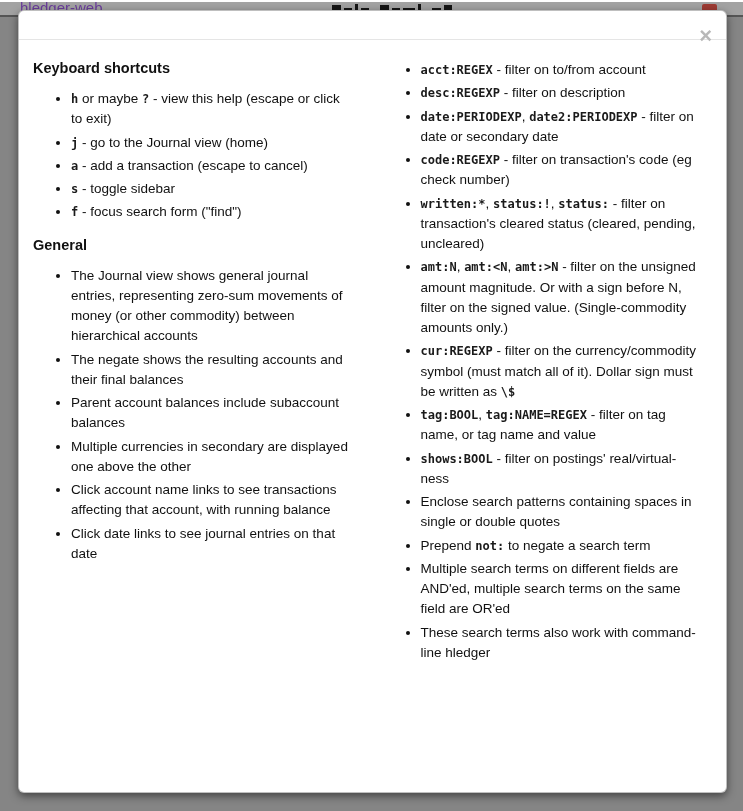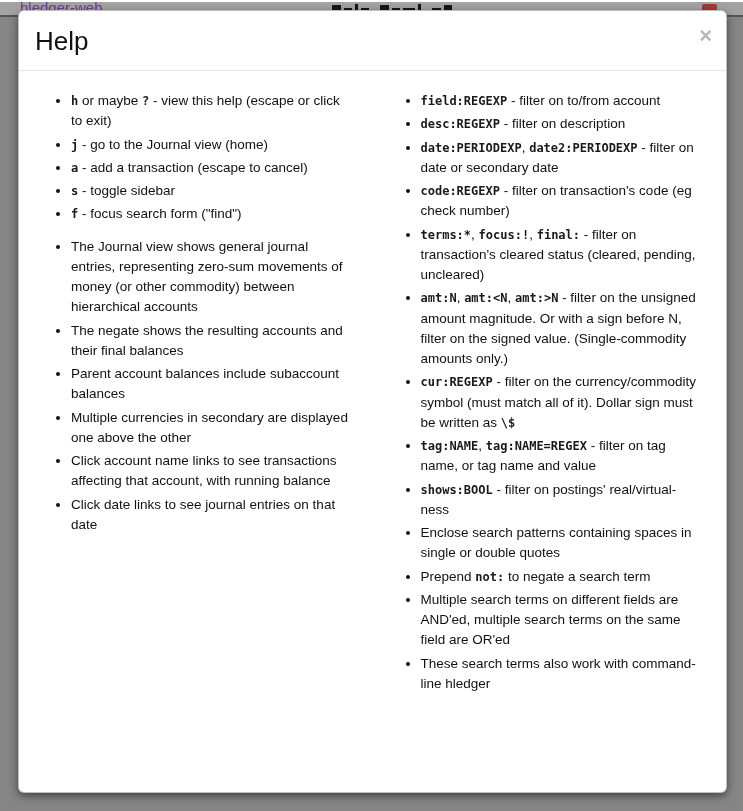--- a/index.html
+++ b/index.html
@@ -61,51 +61,52 @@
     <span class="b9"></span>
     <span class="b10"></span>
   </div>
   <div class="red-frag"></div>
 </div>
 
 <div class="backdrop"></div>
 
 <div class="modal">
   <div class="modal-header">
-    <h2 class="modal-title">Help</h2>
     <button class="close-btn">×</button>
   </div>
   <div class="modal-body">
     <div class="col">
+        <h4 class="section-heading">Keyboard shortcuts</h4>
         <ul>
           <li><code>h</code> or maybe <code>?</code> - view this help (escape or click to exit)</li>
           <li><code>j</code> - go to the Journal view (home)</li>
           <li><code>a</code> - add a transaction (escape to cancel)</li>
           <li><code>s</code> - toggle sidebar</li>
           <li><code>f</code> - focus search form ("find")</li>
         </ul>
+        <h4 class="section-heading">General</h4>
         <ul>
           <li>The Journal view shows general journal entries, representing zero-sum movements of money (or other commodity) between hierarchical accounts</li>
           <li>The negate shows the resulting accounts and their final balances</li>
           <li>Parent account balances include subaccount balances</li>
           <li>Multiple currencies in secondary are displayed one above the other</li>
           <li>Click account name links to see transactions affecting that account, with running balance</li>
           <li>Click date links to see journal entries on that date</li>
         </ul>
       </div>
     <div class="col">
         <ul>
-          <li><code>field:REGEXP</code> - filter on to/from account</li>
+          <li><code>acct:REGEX</code> - filter on to/from account</li>
           <li><code>desc:REGEXP</code> - filter on description</li>
           <li><code>date:PERIODEXP</code>, <code>date2:PERIODEXP</code> - filter on date or secondary date</li>
           <li><code>code:REGEXP</code> - filter on transaction's code (eg check number)</li>
-          <li><code>terms:*</code>, <code>focus:!</code>, <code>final:</code> - filter on transaction's cleared status (cleared, pending, uncleared)</li>
+          <li><code>written:*</code>, <code>status:!</code>, <code>status:</code> - filter on transaction's cleared status (cleared, pending, uncleared)</li>
           <li><code>amt:N</code>, <code>amt:&lt;N</code>, <code>amt:&gt;N</code> - filter on the unsigned amount magnitude. Or with a sign before N, filter on the signed value. (Single-commodity amounts only.)</li>
           <li><code>cur:REGEXP</code> - filter on the currency/commodity symbol (must match all of it). Dollar sign must be written as <code>\$</code></li>
-          <li><code>tag:NAME</code>, <code>tag:NAME=REGEX</code> - filter on tag name, or tag name and value</li>
+          <li><code>tag:BOOL</code>, <code>tag:NAME=REGEX</code> - filter on tag name, or tag name and value</li>
           <li><code>shows:BOOL</code> - filter on postings' real/virtual-ness</li>
           <li>Enclose search patterns containing spaces in single or double quotes</li>
           <li>Prepend <code>not:</code> to negate a search term</li>
           <li>Multiple search terms on different fields are AND'ed, multiple search terms on the same field are OR'ed</li>
           <li>These search terms also work with command-line hledger</li>
         </ul>
       </div>
   </div>
 </div>
 

